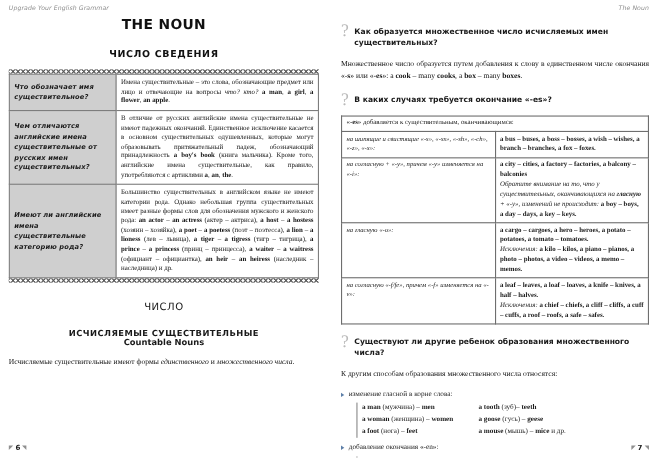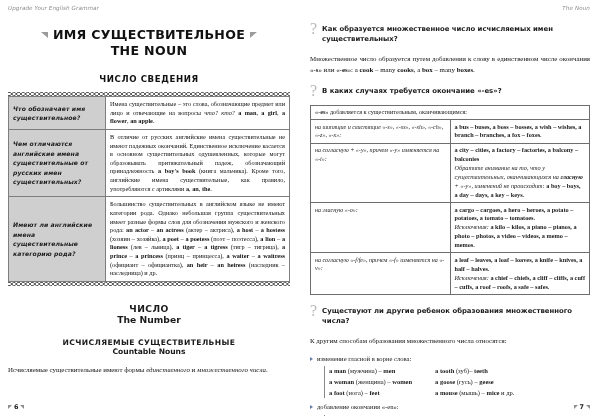--- a/index.html
+++ b/index.html
@@ -130,21 +130,21 @@
     vertical-align: top;
     color: #121212;
   }
   td.a b { font-weight: bold; }
   td.a i { font-style: italic; }
 
   
   .h-num {
     text-align: center;
     font-family: "DejaVu Sans", sans-serif;
-    font-weight: bold;
+    font-weight: normal;
     font-size: 9.2px;
     letter-spacing: .4px;
     margin-top: 17px;
   }
   .h-num-en {
     text-align: center;
     font-family: "DejaVu Sans", sans-serif;
     font-weight: bold;
     font-size: 9.2px;
     margin-top: 0px;
@@ -293,25 +293,20 @@
 </style>
 </head>
 <body>
 
 <div class="spread">
 
   <div class="page page-left">
 
     <div class="runhead">Upgrade Your English Grammar</div>
 
-    <div class="chapter-title">
-      <span class="tri tri-left"></span>
-      <span>ИМЯ СУЩЕСТВИТЕЛЬНОЕ</span>
-      <span class="tri tri-right"></span>
-    </div>
 
     <div class="chapter-title-en">THE NOUN</div>
 
     <div class="section-title">ЧИСЛО СВЕДЕНИЯ</div>
 
     <div class="zig-wrap">
       <div class="zigzag"></div>
       <table class="qa">
         <tbody>
           <tr>
@@ -325,21 +320,20 @@
           <tr>
             <td class="q">Имеют ли английские имена существительные категорию рода?</td>
             <td class="a">Большинство существительных в английском языке не имеют категории рода. Однако небольшая группа существительных имеет разные формы слов для обозначения мужского и женского рода: <b>an actor</b> – <b>an actress</b> (актер – актриса), <b>a host</b> – <b>a hostess</b> (хозяин – хозяйка), <b>a poet</b> – <b>a poetess</b> (поэт – поэтесса), <b>a lion</b> – <b>a lioness</b> (лев – львица), <b>a tiger</b> – <b>a tigress</b> (тигр – тигрица), <b>a prince</b> – <b>a princess</b> (принц – принцесса), <b>a waiter</b> – <b>a waitress</b> (официант – официантка), <b>an heir</b> – <b>an heiress</b> (наследник – наследница) и др.</td>
           </tr>
         </tbody>
       </table>
       <div class="zigzag"></div>
     </div>
 
     <div class="h-num">ЧИСЛО</div>
-    <div class="h-num-en">The Number</div>
 
     <div class="h-sub">ИСЧИСЛЯЕМЫЕ СУЩЕСТВИТЕЛЬНЫЕ</div>
     <div class="h-sub-en">Countable Nouns</div>
 
     <div class="body-p">Исчисляемые существительные имеют формы <i>единственного</i> и <i>множественного числа</i>.</div>
 
     <div class="folio folio-left">
       <span class="tri-sm-l"></span>
       <span>6</span>
       <span class="tri-sm-r"></span>

